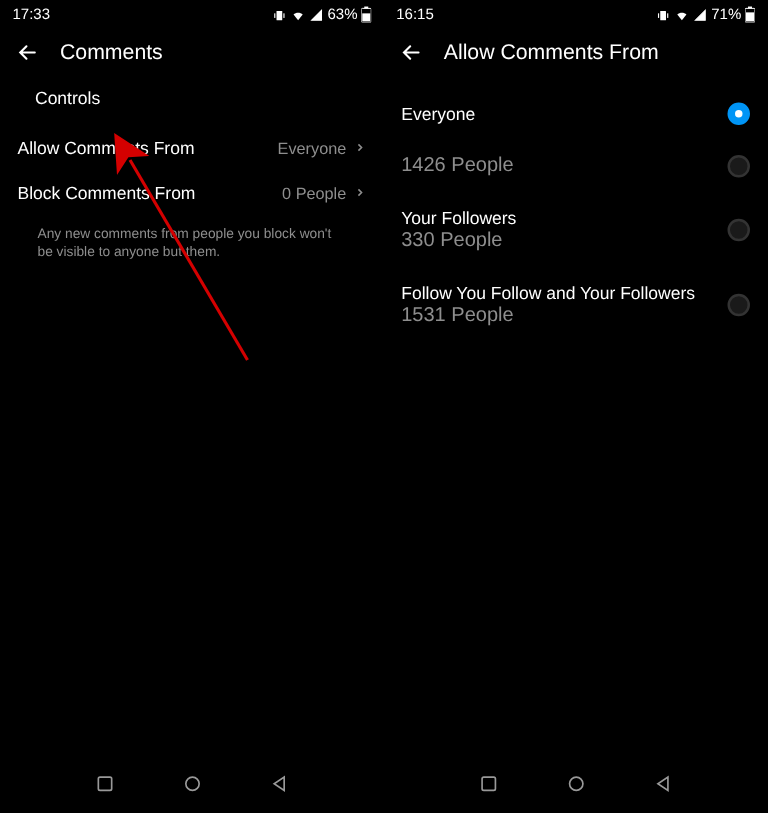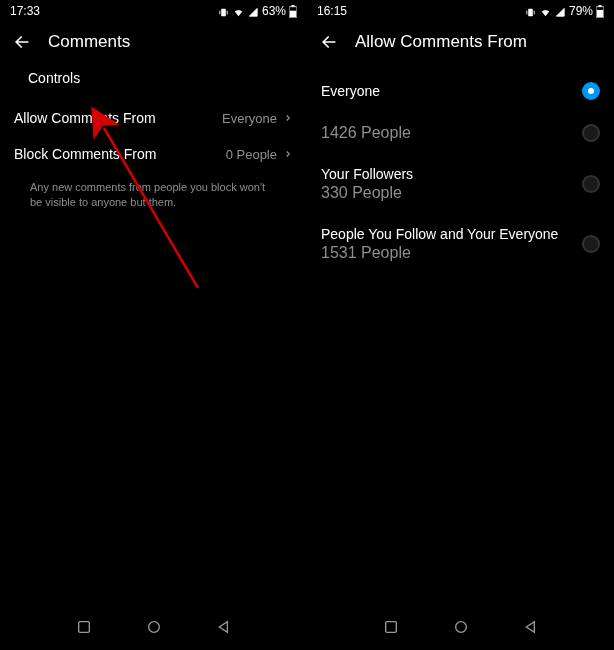--- a/index.html
+++ b/index.html
@@ -217,21 +217,21 @@
       <span class="status-icon">
         <svg width="13" height="11" viewBox="0 0 24 24" fill="#fff">
             <path d="M12 20l8-10c-4-4-12-4-16 0l8 10z"></path>
           </svg>
       </span>
       <span class="status-icon">
         <svg width="11" height="11" viewBox="0 0 24 24" fill="none" stroke="#fff" stroke-width="2">
             <path d="M3 20L20 3v17H3z" fill="#fff"></path>
           </svg>
       </span>
-      <span>79%</span>
+      <span>71%</span>
       <span class="status-icon">
         <svg width="8" height="13" viewBox="0 0 10 16" fill="#fff">
             <rect x="0" y="2" width="10" height="14" rx="1" fill="none" stroke="#fff"></rect>
             <rect x="3" y="0" width="4" height="2"></rect>
             <rect x="1" y="6" width="8" height="9"></rect>
           </svg>
       </span>
     </span>
   </div>
 
@@ -261,21 +261,21 @@
   <div class="option-row">
     <span class="option-text">
       <span class="option-label">Your Followers</span>
       <span class="option-sub">330 People</span>
     </span>
     <span class="radio"></span>
   </div>
 
   <div class="option-row">
     <span class="option-text">
-      <span class="option-label">People You Follow and Your Everyone</span>
+      <span class="option-label">Follow You Follow and Your Followers</span>
       <span class="option-sub">1531 People</span>
     </span>
     <span class="radio"></span>
   </div>
 
   <div class="nav-bar">
     <span class="nav-btn">
       <svg width="16" height="16" viewBox="0 0 24 24" fill="none" stroke="#999" stroke-width="2">
           <rect x="4" y="4" width="16" height="16" rx="2"></rect>
         </svg>

